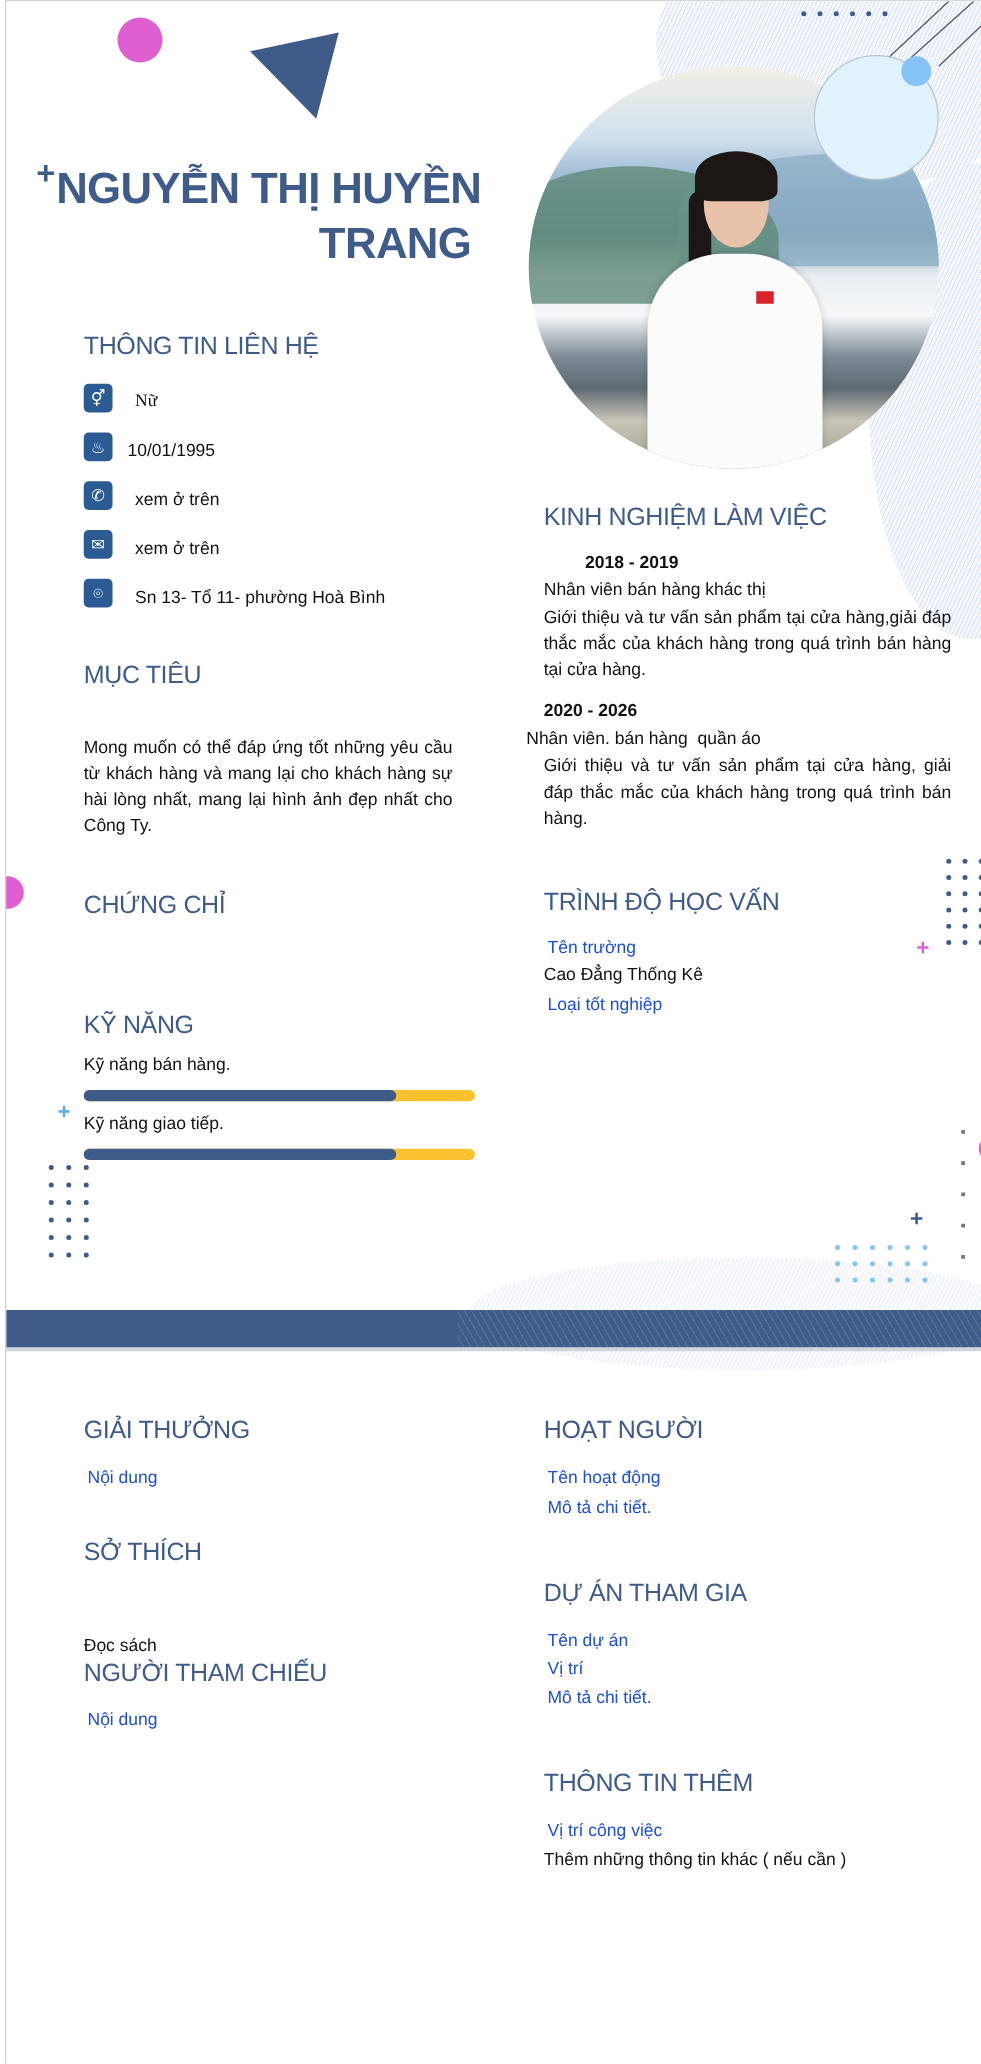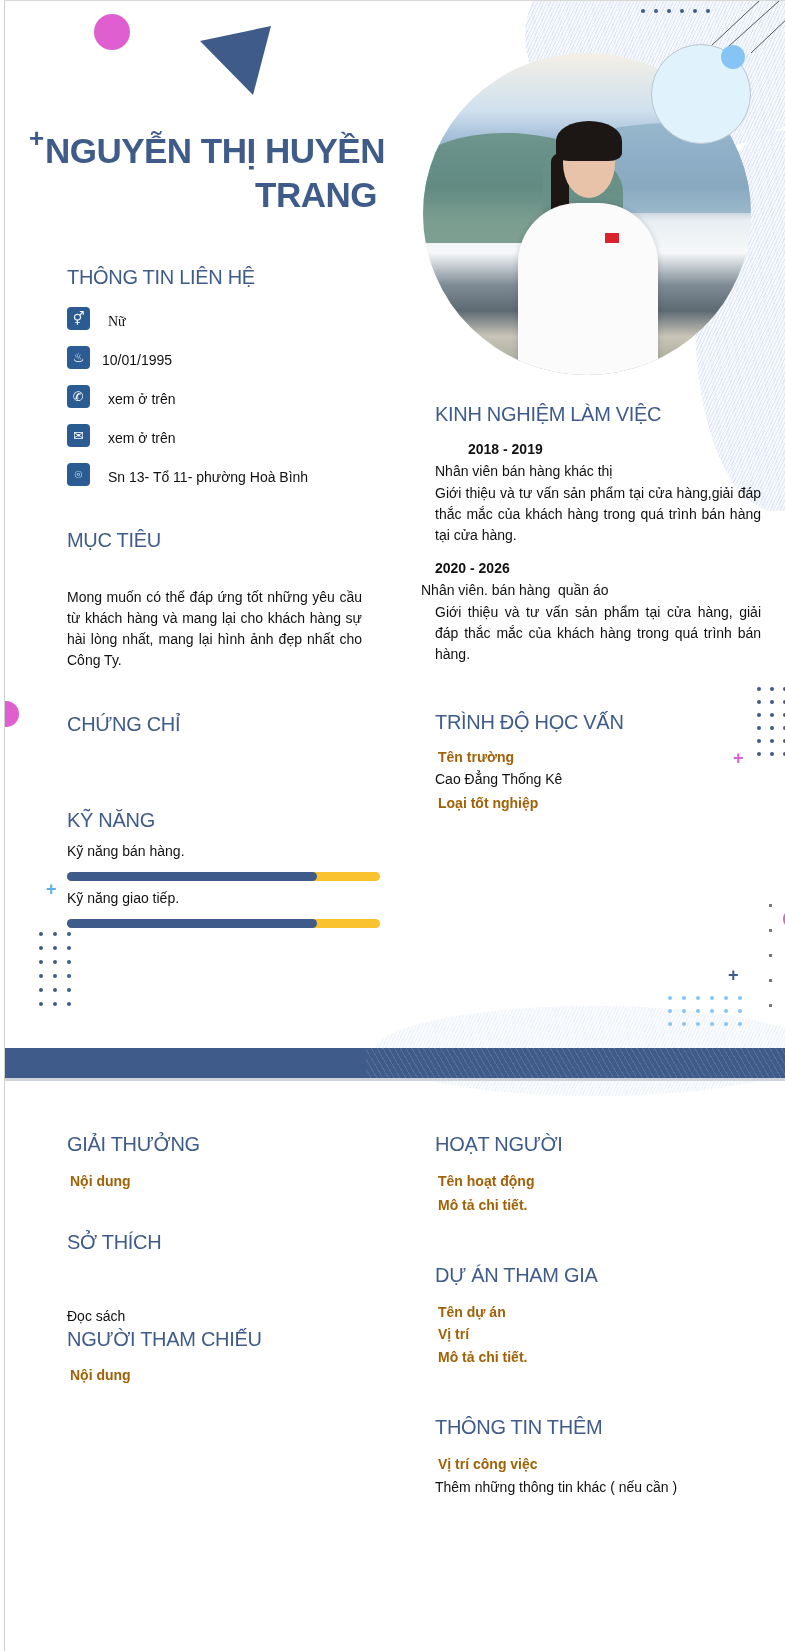--- a/index.html
+++ b/index.html
@@ -2,21 +2,21 @@
 <html><head>
 <meta charset="utf-8">
 <style>
   * { box-sizing: border-box; margin: 0; padding: 0; }
   html, body { width: 785px; height: 1651px; background: #ffffff; overflow: hidden; }
   body { font-family: "Liberation Sans", "DejaVu Sans", sans-serif; color: #111; position: relative; }
   .page { position: absolute; left: 4px; top: 0; width: 781px; height: 1651px; background: #fff; border-left: 1px solid #cfcfcf; border-top: 1px solid #d8d8d8; overflow: hidden; }
   .abs { position: absolute; }
   .heading { position: absolute; color: #3f5b8a; font-weight: normal; font-size: 20px; letter-spacing: -0.3px; white-space: nowrap; }
   .body-text { position: absolute; font-size: 14px; line-height: 21px; color: #111; }
-  .muted { color: #a16207; font-weight: bold; }
+  .muted { color: #1d4ed8; }
   .justify { text-align: justify; }
 
   
   .pink-dot { position:absolute; border-radius:50%; background:#e05fd0; }
   .plus { position:absolute; font-weight:bold; line-height:1; }
   .dots { position:absolute; display:grid; }
   .dots span { width:4px; height:4px; border-radius:50%; background:#3f5b8a; display:block; }
 
   
   .photo { position:absolute; left:418px; top:52px; width:328px; height:322px; border-radius:50%; overflow:hidden;

